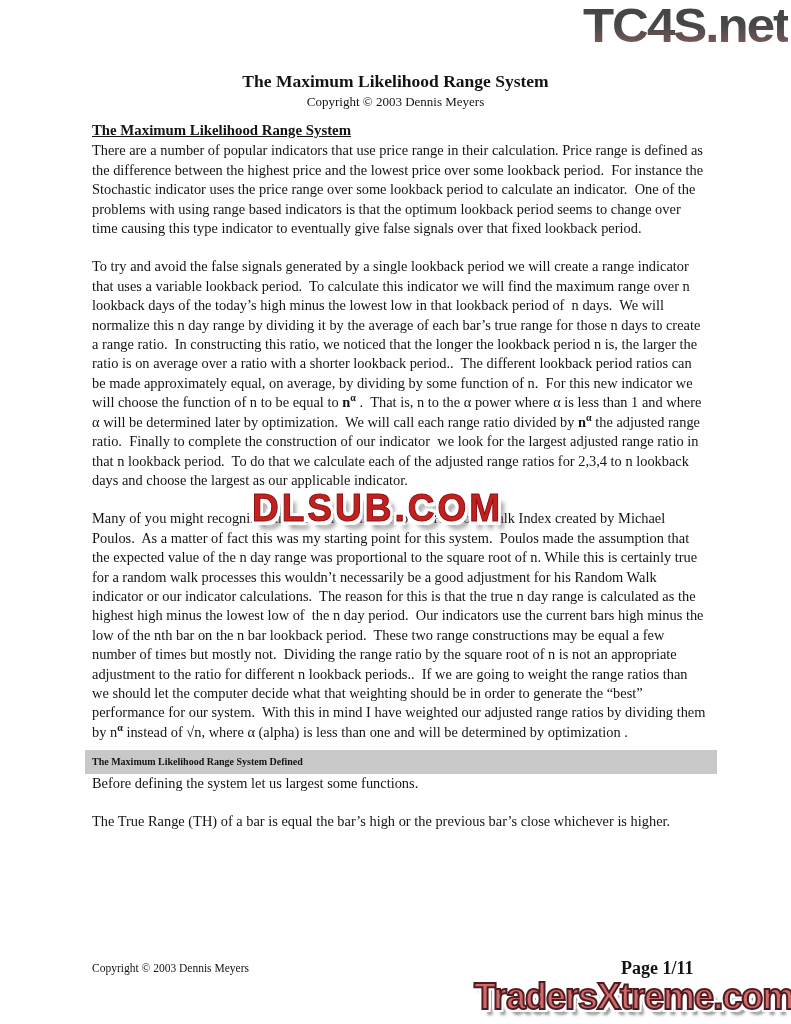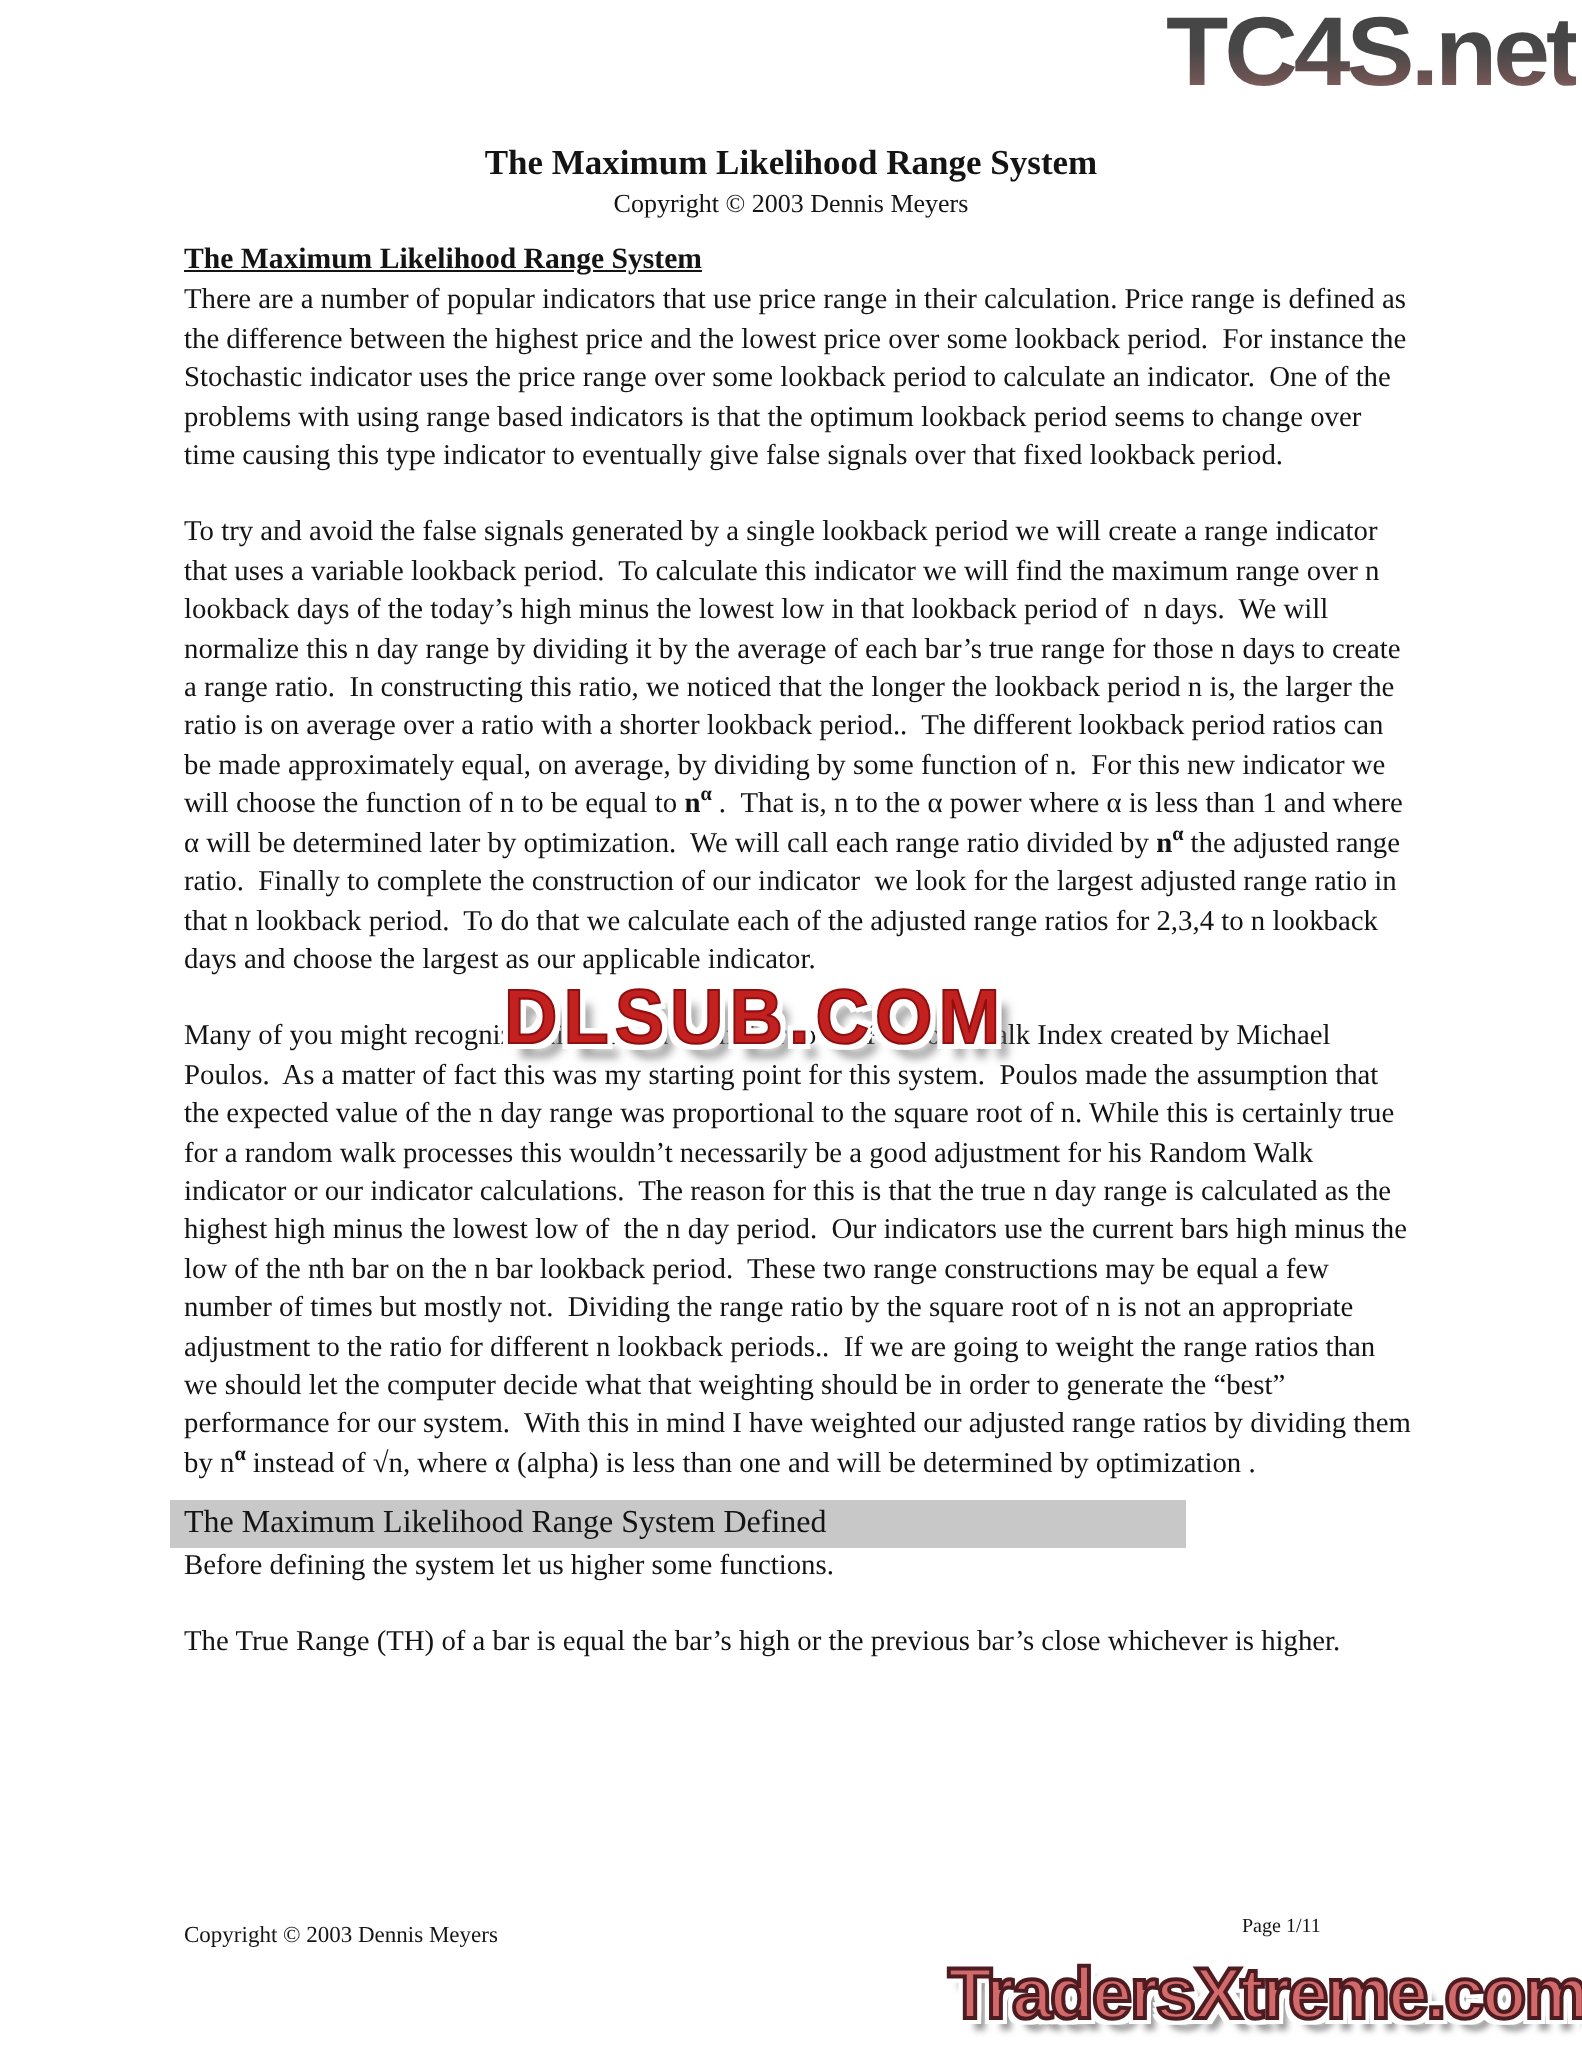--- a/index.html
+++ b/index.html
@@ -54,24 +54,24 @@
     text-decoration: underline;
     margin-bottom: 1px;
   }
   .para-gap { margin-top: 19px; }
   .b { font-weight: bold; }
   sup { font-size: 70%; vertical-align: super; line-height: 0; }
 
   .defined-heading {
     margin-top: 8px;
     margin-left: -7px;
-    width: 508px;
+    width: 632px;
     background: #c8c8c8;
-    font-size: 16px;
-    font-weight: normal;
+    font-size: 10px;
+    font-weight: bold;
     padding: 2px 0 2px 7px;
   }
 
   
   .dlsub {
     position: absolute;
     left: 252px;
     top: 487px;
     font-family: "Liberation Sans", sans-serif;
     font-weight: 900;
@@ -83,21 +83,21 @@
     text-shadow:
       -3px -3px 0 #ffffff, 3px -3px 0 #ffffff, -3px 3px 0 #ffffff, 3px 3px 0 #ffffff,
       0 -3px 0 #ffffff, 0 3px 0 #ffffff, -3px 0 0 #ffffff, 3px 0 0 #ffffff,
       6px 7px 4px rgba(110,110,110,0.65);
     transform: scaleY(1.04);
     z-index: 5;
   }
 
   
   .footer-copyright { position: absolute; left: 92px; top: 962px; font-size: 11.5px; }
-  .footer-page { position: absolute; left: 621px; top: 958px; font-size: 10px; font-weight: normal; }
+  .footer-page { position: absolute; left: 621px; top: 958px; font-size: 18px; font-weight: bold; }
 
   
   .txtreme {
     position: absolute;
     left: 474px;
     top: 977px;
     font-family: "Liberation Sans", sans-serif;
     font-weight: bold;
     font-size: 36px;
     line-height: 1.1;
@@ -127,21 +127,21 @@
     <div class="section-heading">The Maximum Likelihood Range System</div>
 
     <p><span>There are a number of popular indicators that use price range in their calculation. Price range is defined as the difference between the highest price and the lowest price over some lookback period.  For instance the  Stochastic indicator uses the price range over some lookback period to calculate an indicator.  One of the problems with using range based indicators is that the optimum lookback period seems to change over time causing this type indicator to eventually give false signals over that fixed lookback period.</span></p>
 
     <p class="para-gap"><span>To try and avoid the false signals generated by a single lookback period we will create a range indicator that uses a variable lookback period.  To calculate this indicator we will find the maximum range over n lookback days of the today’s high minus the lowest low in that lookback period of  n days.  We will normalize this n day range by dividing it by the average of each bar’s true range for those n days to create a range ratio.  In constructing this ratio, we noticed that the longer the lookback period n is, the larger the ratio is on average over a ratio with a shorter lookback period..  The different lookback period ratios can be made approximately equal, on average, by dividing by some function of n.  For this new indicator we will choose the function of n to be equal to </span><span class="b">n</span><sup class="b">α</sup><span> .  That is, n to the α power where α is less than 1 and where α will be determined later by optimization.  We will call each range ratio divided by </span><span class="b">n</span><sup class="b">α</sup><span> the adjusted range ratio.  Finally to complete the construction of our indicator  we look for the largest adjusted range ratio in that n lookback period.  To do that we calculate each of the adjusted range ratios for 2,3,4 to n lookback days and choose the largest as our applicable indicator.</span></p>
 
     <p class="para-gap"><span>Many of you might recognize this method as similar to the Random Walk Index created by Michael Poulos.  As a matter of fact this was my starting point for this system.  Poulos made the assumption that the expected value of the n day range was proportional to the square root of n. While this is certainly true for a random walk processes this wouldn’t necessarily be a good adjustment for his Random Walk indicator or our indicator calculations.  The reason for this is that the true n day range is calculated as the highest high minus the lowest low of  the n day period.  Our indicators use the current bars high minus the low of the nth bar on the n bar lookback period.  These two range constructions may be equal a few number of times but mostly not.  Dividing the range ratio by the square root of n is not an appropriate adjustment to the ratio for different n lookback periods..  If we are going to weight the range ratios than we should let the computer decide what that weighting should be in order to generate the “best” performance for our system.  With this in mind I have weighted our adjusted range ratios by dividing them  by n</span><sup class="b">α</sup><span> instead of √n, where α (alpha) is less than one and will be determined by optimization .</span></p>
 
     <div class="defined-heading">The Maximum Likelihood Range System Defined</div>
 
-    <p>Before defining the system let us higher some functions.</p>
+    <p>Before defining the system let us largest some functions.</p>
 
 
     <p class="para-gap">The True Range (TH) of a bar is equal the bar’s high or the previous bar’s close whichever is higher.</p>
   </div>
 
   <div class="dlsub">DLSUB.COM</div>
 
   <div class="footer-copyright">Copyright © 2003 Dennis Meyers</div>
 
   <div class="footer-page">Page 1/11</div>

